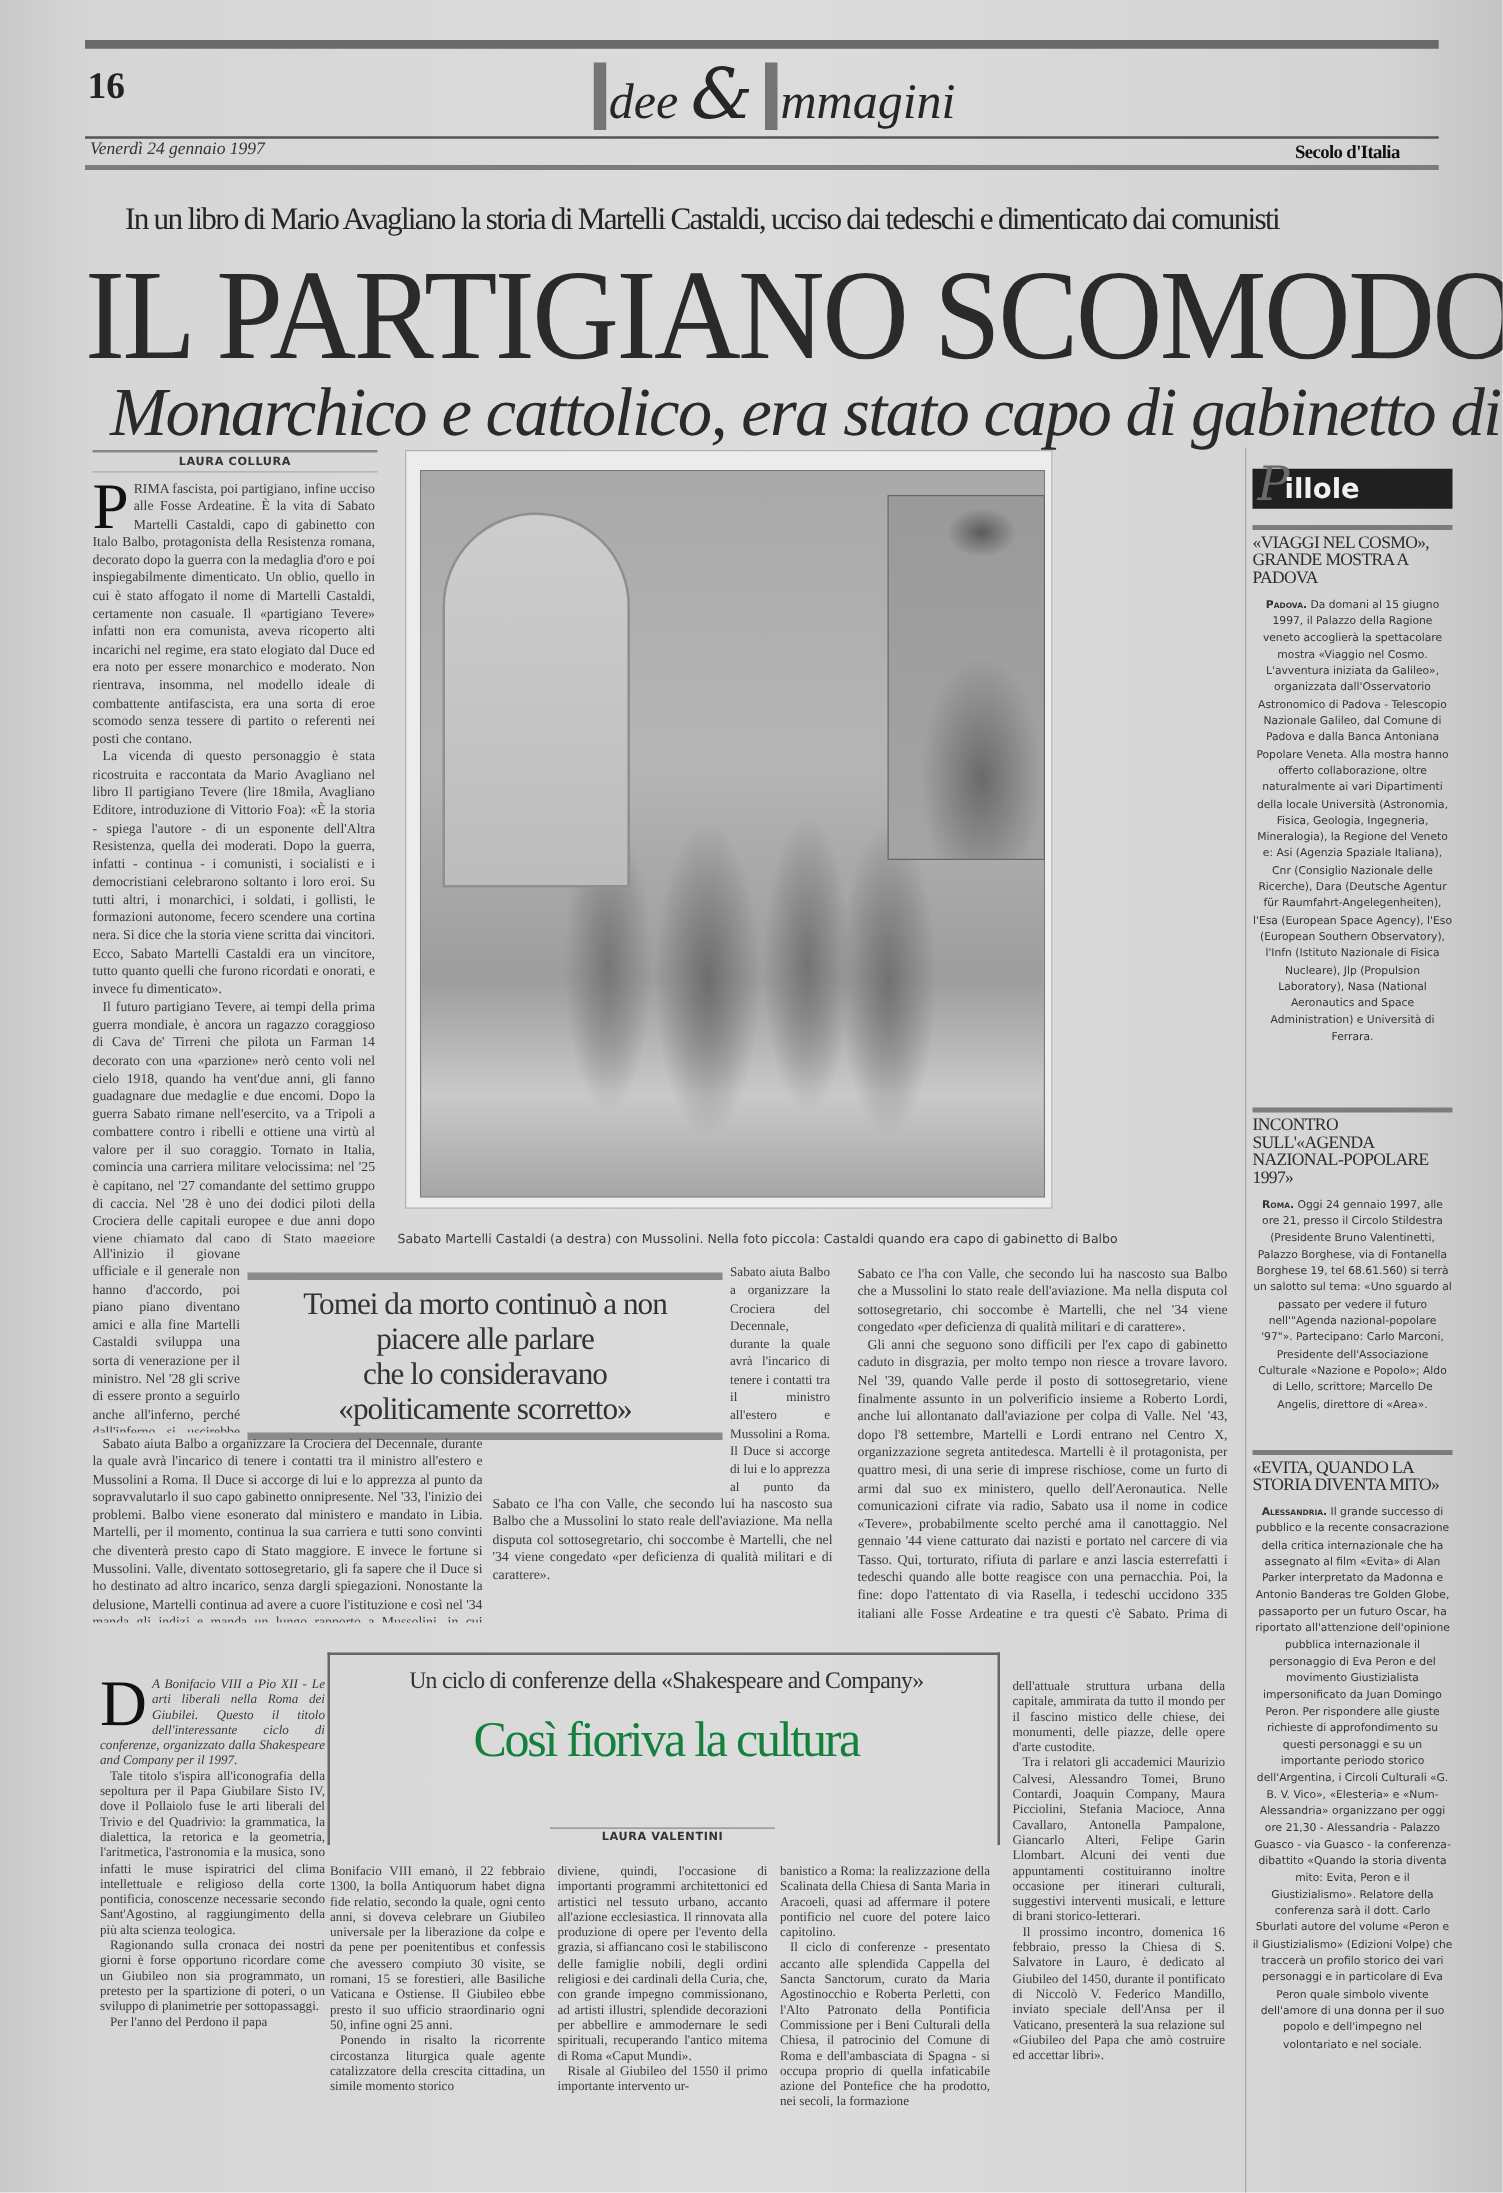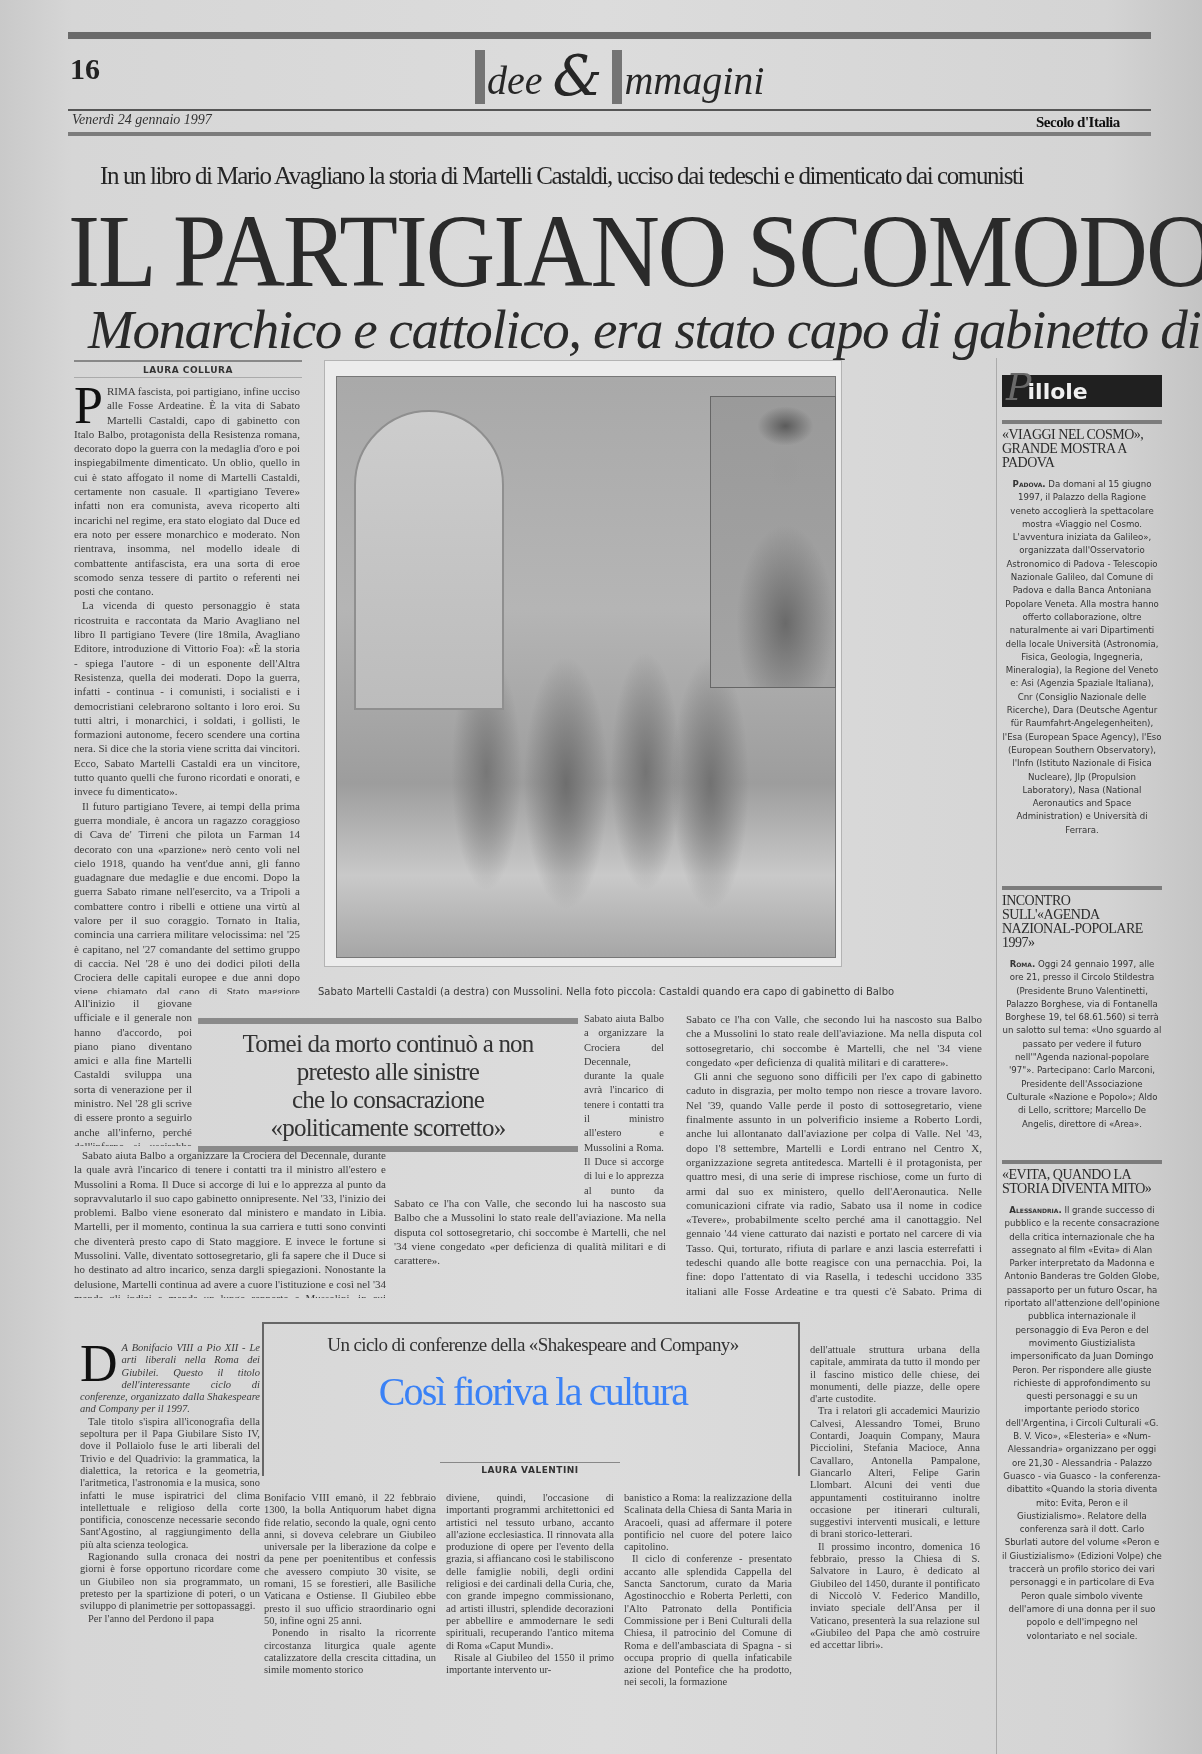--- a/index.html
+++ b/index.html
@@ -60,21 +60,21 @@
   .pillole { left: 1002px; top: 375px; width: 160px; height: 32px; background: #202020; color: #f0f0f0; display: flex; align-items: center; }
   .pillole .P { font-family: "DejaVu Serif", serif; font-style: italic; font-size: 38px; color: #6a6a6a; margin-left: 4px; margin-top: -8px; }
   .pillole .t { font-family: "DejaVu Sans", sans-serif; font-weight: bold; font-size: 22px; margin-left: -4px; }
   .side-rule { height: 4px; background: #7c7c7c; }
   .side-title { font-size: 14px; line-height: 14px; letter-spacing: -0.5px; color: #2c2c2c; text-transform: uppercase; }
   .side-body { font-family: "DejaVu Sans", sans-serif; font-size: 8.6px; line-height: 13.3px; color: #333; text-align: center; }
   .side-body .loc { font-weight: bold; font-variant: small-caps; }
 
   .boxframe { left: 262px; top: 1322px; width: 538px; height: 154px; border: 2px solid #666; border-bottom: none; }
   .box-kicker { left: 268px; top: 1334px; width: 530px; font-size: 19px; letter-spacing: -0.6px; text-align: center; color: #333; white-space: nowrap; }
-  .box-head { left: 268px; top: 1370px; width: 530px; font-size: 40px; line-height: 44px; letter-spacing: -1.8px; text-align: center; color: #3b82f6; }
+  .box-head { left: 268px; top: 1370px; width: 530px; font-size: 40px; line-height: 44px; letter-spacing: -1.8px; text-align: center; color: #15803d; }
   .box-byline-wrap { left: 440px; top: 1462px; width: 180px; }
 </style>
 </head>
 <body>
 
 <div class="abs topbar"></div>
 <div class="abs pagenum">16</div>
 <div class="abs section-title">
   <span class="bar"></span>
   <span>dee</span>
@@ -108,22 +108,22 @@
 <div class="abs photo-frame"></div>
 <div class="abs photo-main"></div>
 <div class="abs arch"></div>
 <div class="abs photo-inset"></div>
 <div class="abs caption">Sabato Martelli Castaldi (a destra) con Mussolini. Nella foto piccola: Castaldi quando era capo di gabinetto di Balbo</div>
 
 <div class="abs pullquote">
   <div class="bar"></div>
   <div class="text">
     <div>Tomei da morto continuò a non</div>
-    <div>pretesto alle sinistre</div>
-    <div>che lo consacrazione</div>
+    <div>piacere alle parlare</div>
+    <div>che lo consideravano</div>
     <div>«politicamente scorretto»</div>
   </div>
   <div class="bar"></div>
 </div>
 
 <div class="abs col" style="left:74px; top:1148px; width:312px; height:150px; overflow:hidden;">
   <p>Sabato aiuta Balbo a organizzare la Crociera del Decennale, durante la quale avrà l'incarico di tenere i contatti tra il ministro all'estero e Mussolini a Roma. Il Duce si accorge di lui e lo apprezza al punto da sopravvalutarlo il suo capo gabinetto onnipresente. Nel '33, l'inizio dei problemi. Balbo viene esonerato dal ministero e mandato in Libia. Martelli, per il momento, continua la sua carriera e tutti sono convinti che diventerà presto capo di Stato maggiore. E invece le fortune si Mussolini. Valle, diventato sottosegretario, gli fa sapere che il Duce si ho destinato ad altro incarico, senza dargli spiegazioni. Nonostante la delusione, Martelli continua ad avere a cuore l'istituzione e così nel '34 manda gli indizi e manda un lungo rapporto a Mussolini, in cui denuncia la situazione tremenda in cui si trova l'Arma. «Qui - scrive - c'è un gioco l'avvenire della Nazione e non è oltre tollerabile che si continui sulla strada dell'illusione organizzato in grande stile».</p>
 </div>
 <div class="abs col" style="left:584px; top:1012px; width:80px; height:182px; overflow:hidden; font-size:10.5px;">
   <p class="noindent">Sabato aiuta Balbo a organizzare la Crociera del Decennale, durante la quale avrà l'incarico di tenere i contatti tra il ministro all'estero e Mussolini a Roma. Il Duce si accorge di lui e lo apprezza al punto da sopravvalutarlo il suo capo gabinetto onnipresente. Nel '33, l'inizio dei problemi. Balbo viene esonerato dal ministero e mandato in Libia. Martelli, per il momento, continua la sua carriera e tutti sono convinti che diventerà presto capo di Stato maggiore. E invece le fortune si Mussolini. Valle, diventato sottosegretario, gli fa sapere che il Duce si ho destinato ad altro incarico, senza dargli spiegazioni. Nonostante la delusione, Martelli continua ad avere a cuore l'istituzione e così nel '34 manda gli indizi e manda un lungo rapporto a Mussolini, in cui denuncia la situazione tremenda in cui si trova l'Arma. «Qui - scrive - c'è un gioco l'avvenire della Nazione e non è oltre tollerabile che si continui sulla strada dell'illusione organizzato in grande stile».</p>

